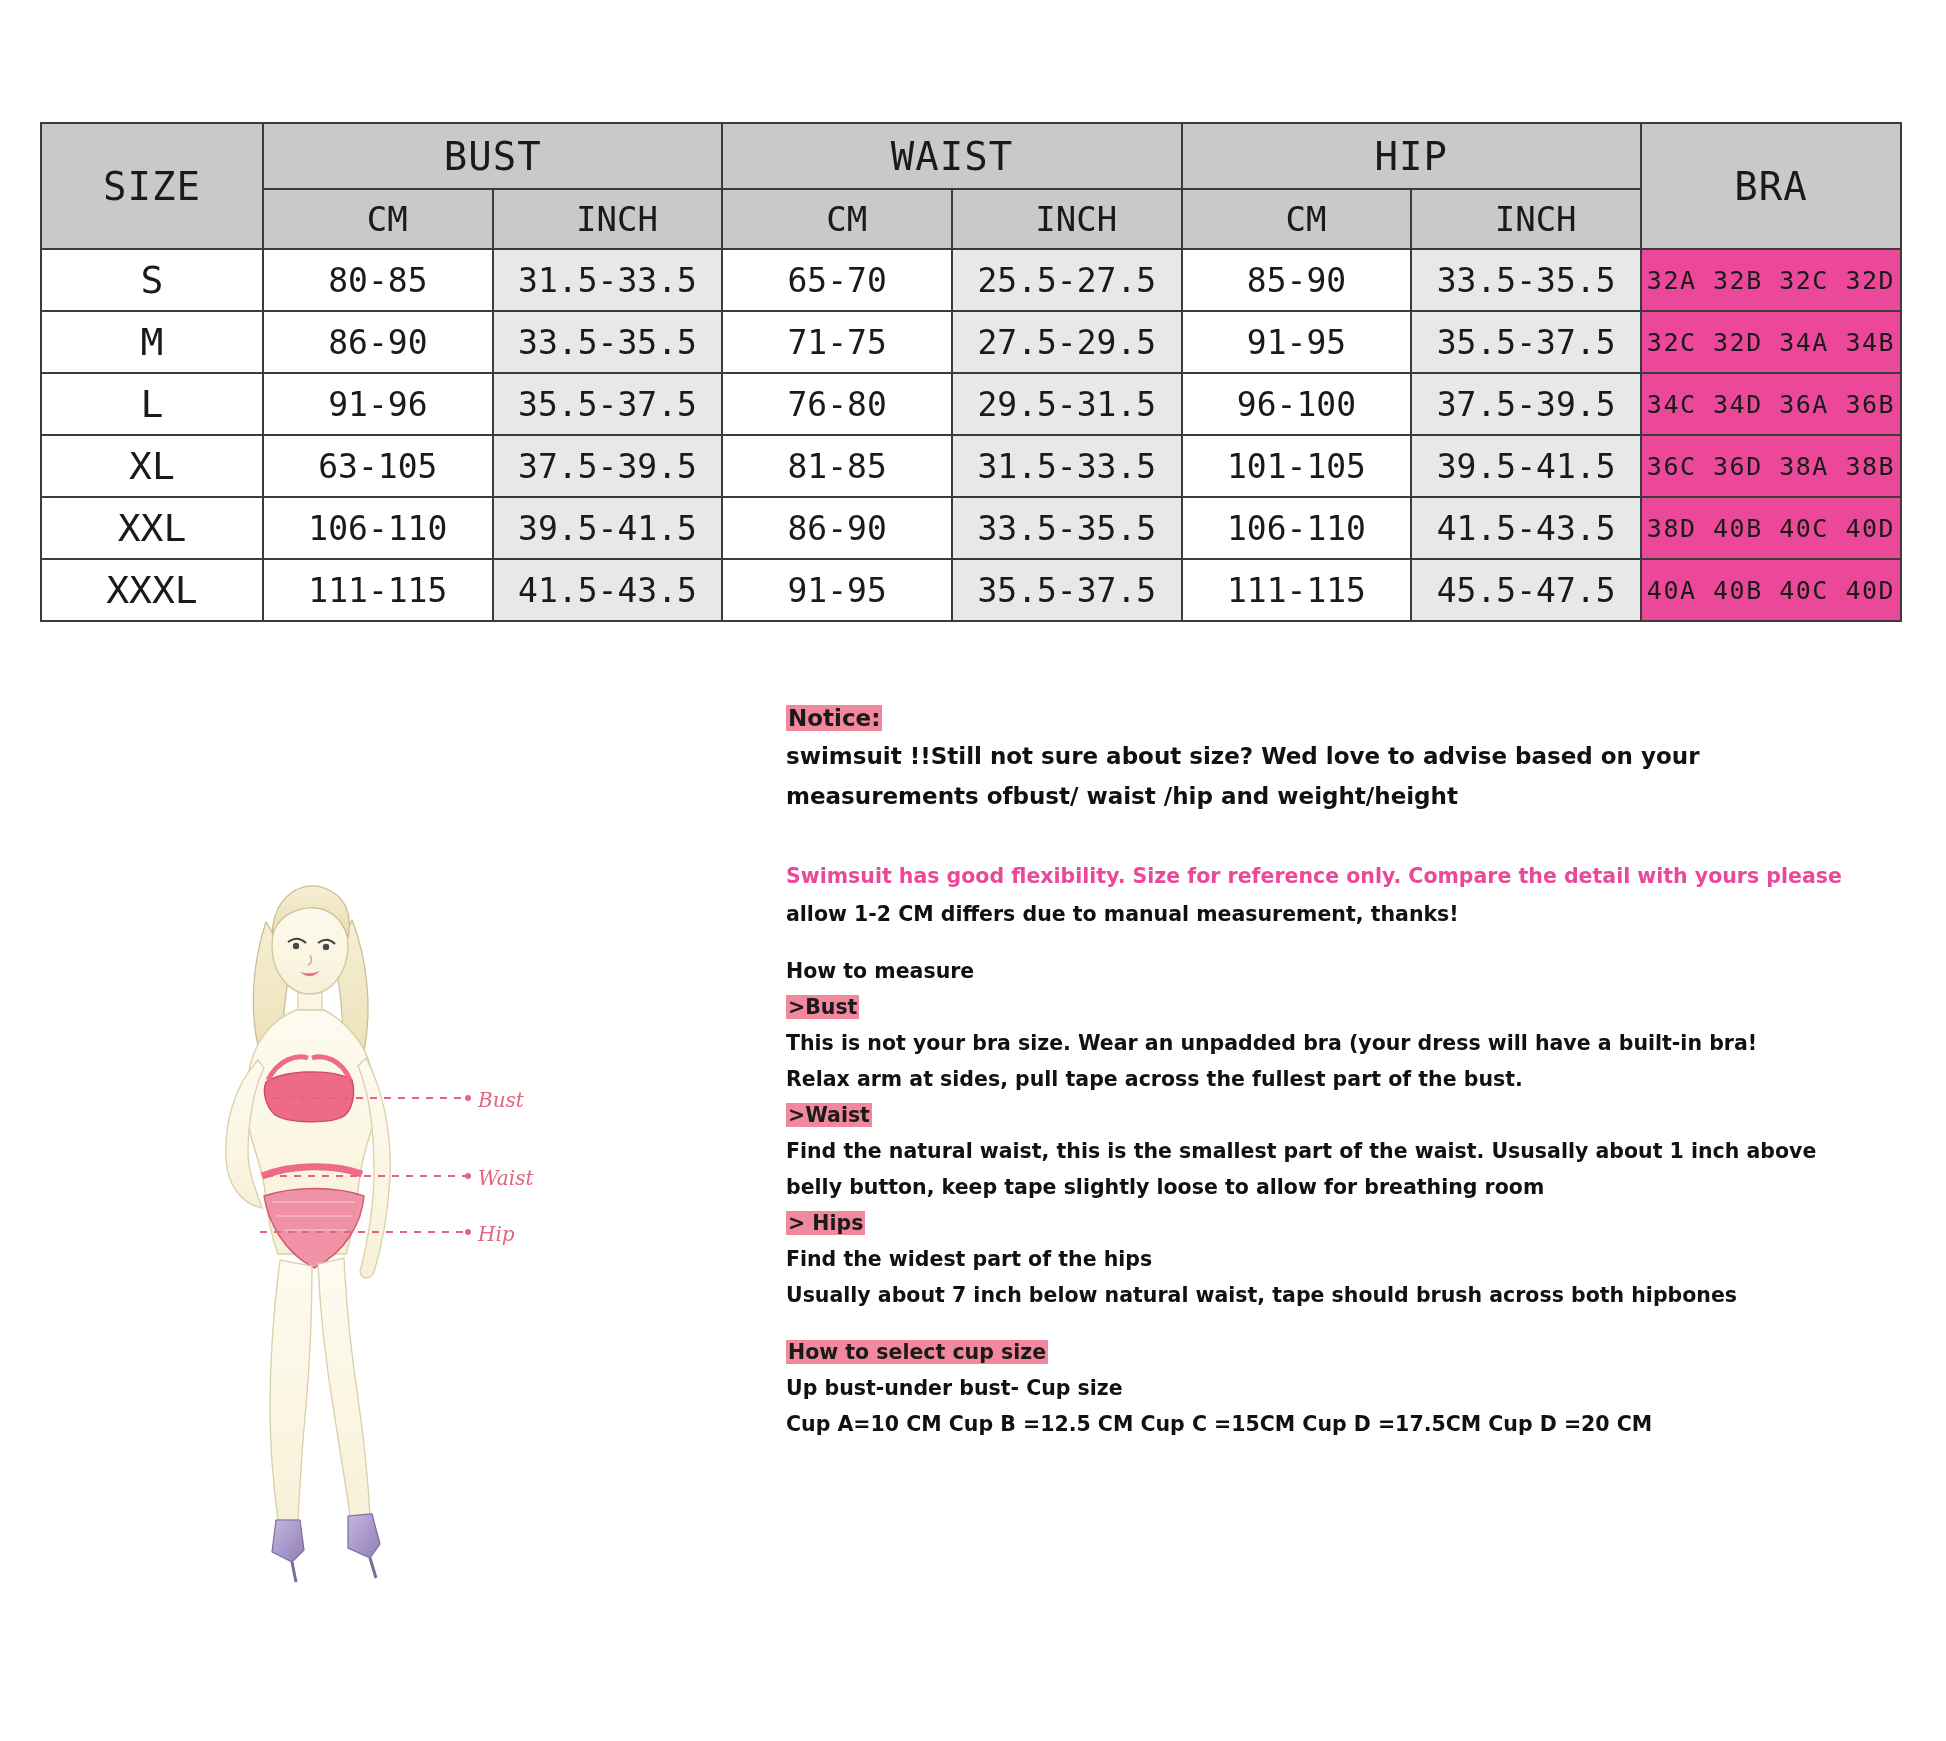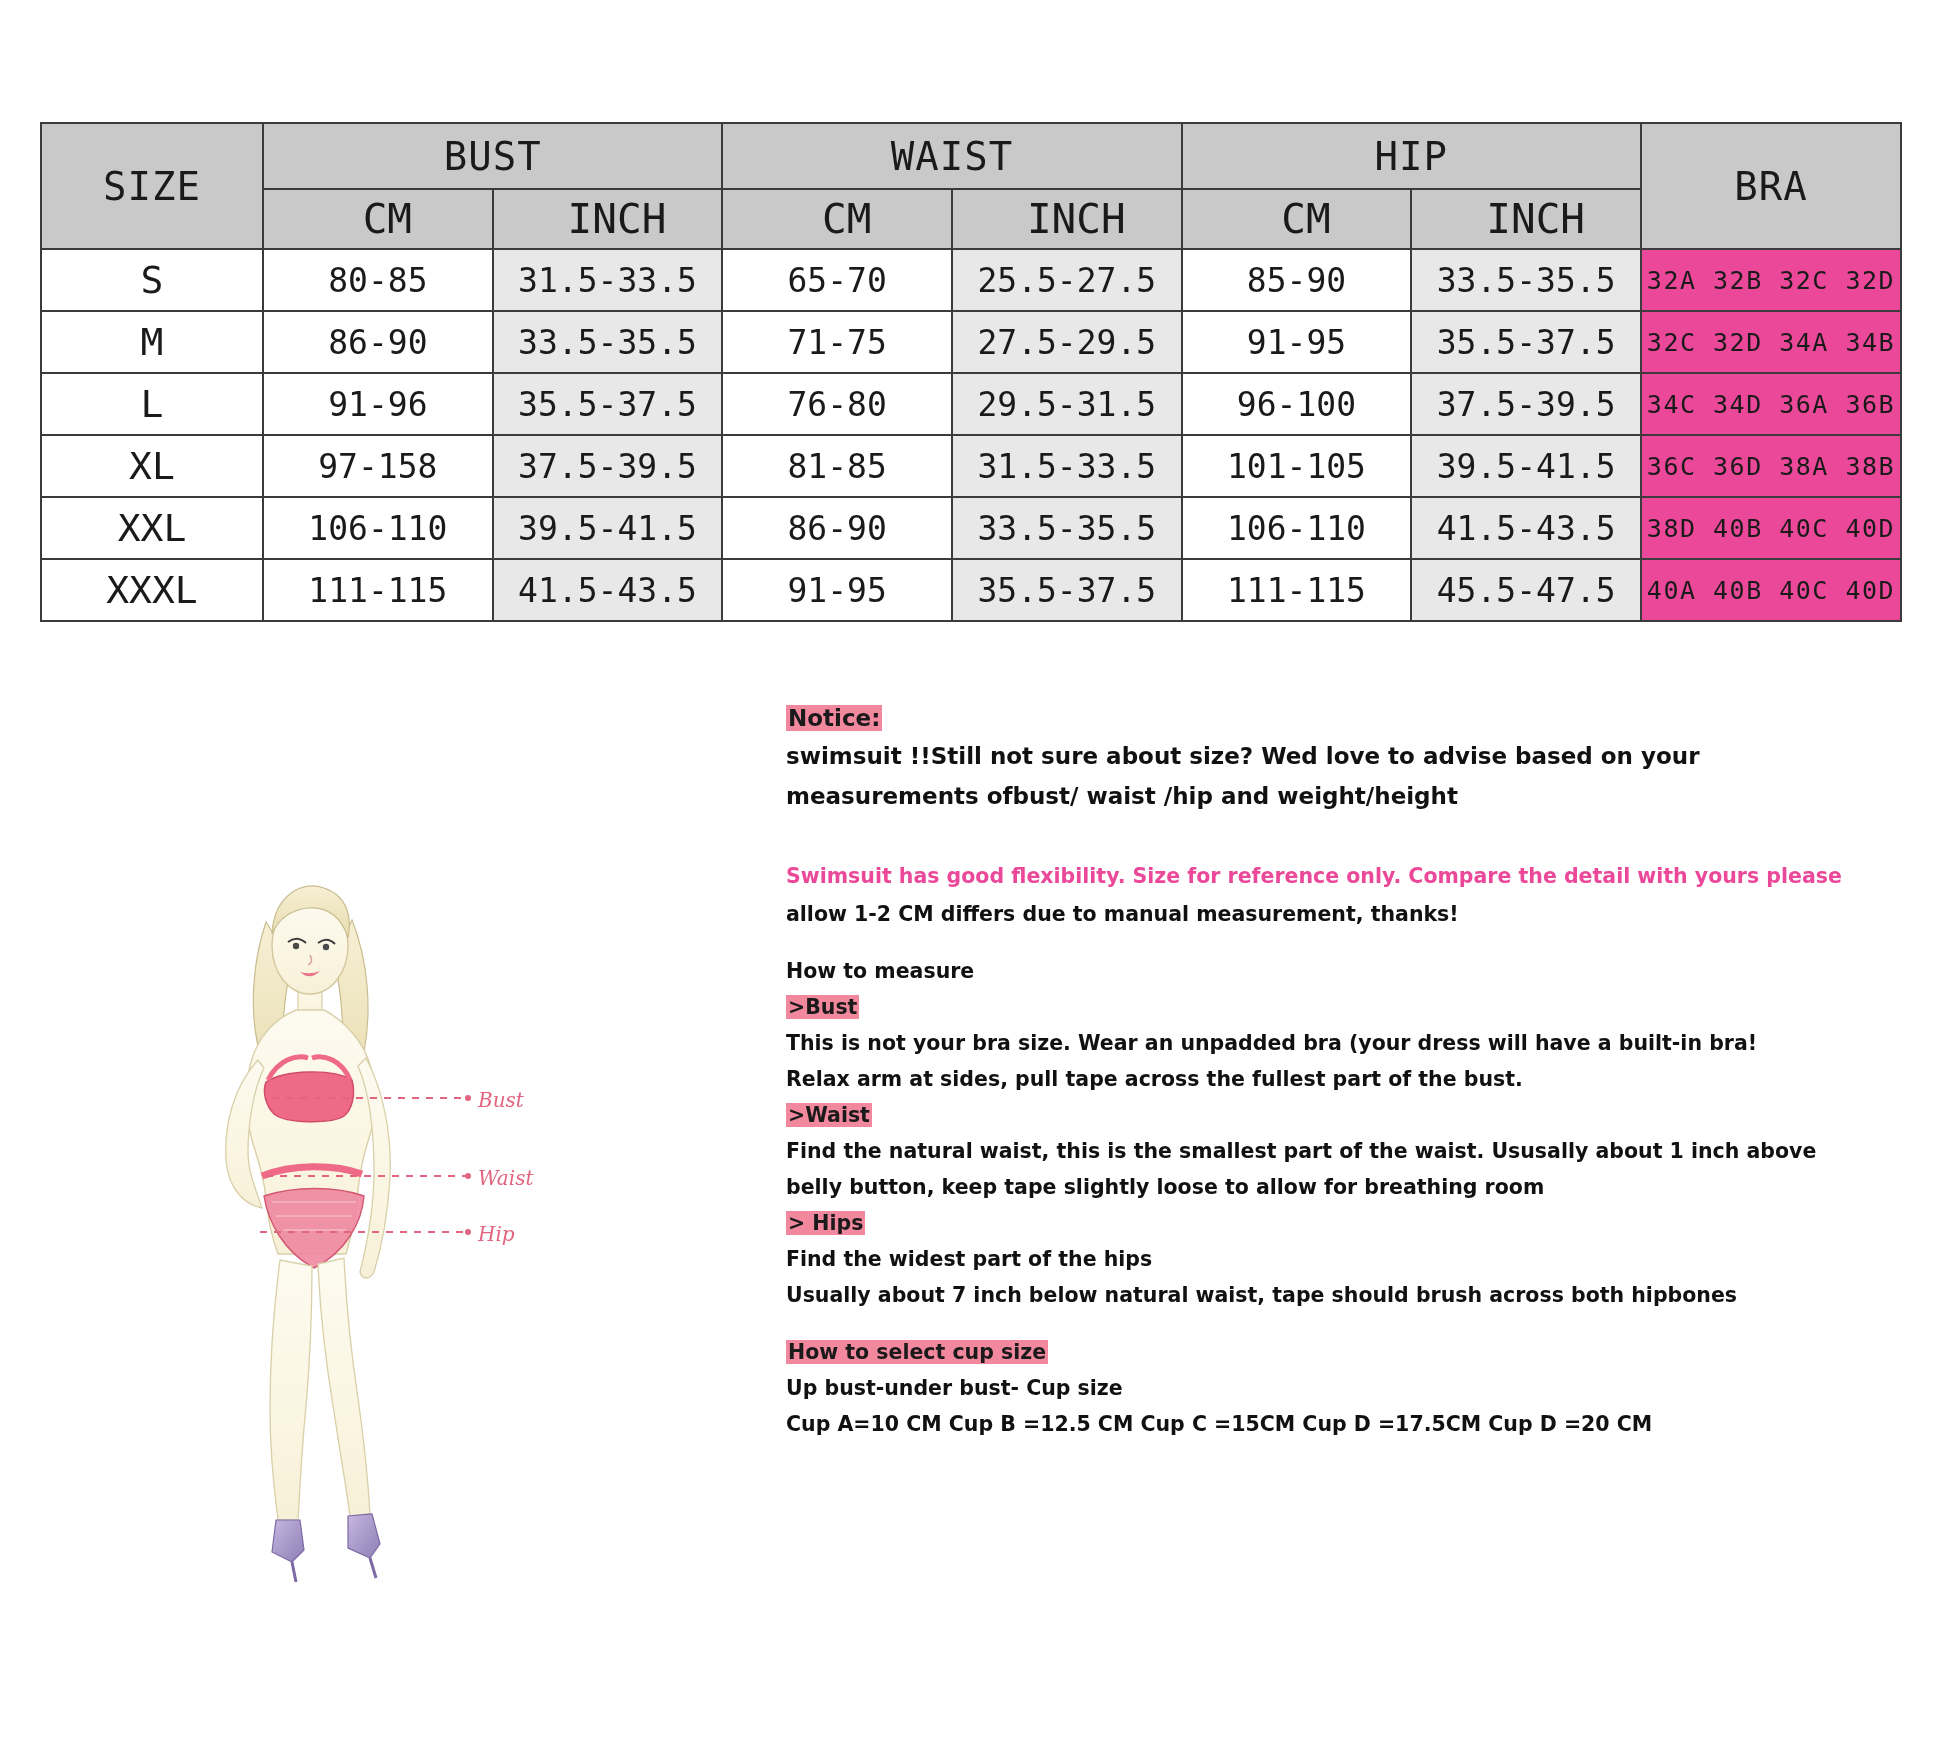--- a/index.html
+++ b/index.html
@@ -38,21 +38,21 @@
   }
   .hdr-grey {
     background: #c9c9c9;
   }
   .hdr-top {
     font-size: 39px;
     height: 62px;
     letter-spacing: 1px;
   }
   .hdr-sub {
-    font-size: 41px;
+    font-size: 34px;
     height: 56px;
     background: #c9c9c9;
     padding-left: 20px;
   }
   .col-size { width: 218px; }
   .col-cm   { width: 232px; }
   .col-inch { width: 248px; }
   .col-bra  { width: 256px; }
 
   td.size-cell {
@@ -194,21 +194,21 @@
         <td class="cm-cell">91-96</td>
         <td class="inch-cell">35.5-37.5</td>
         <td class="cm-cell">76-80</td>
         <td class="inch-cell">29.5-31.5</td>
         <td class="cm-cell">96-100</td>
         <td class="inch-cell">37.5-39.5</td>
         <td class="bra-cell">34C 34D 36A 36B</td>
       </tr>
       <tr>
         <td class="size-cell">XL</td>
-        <td class="cm-cell">97-158</td>
+        <td class="cm-cell">63-105</td>
         <td class="inch-cell">37.5-39.5</td>
         <td class="cm-cell">81-85</td>
         <td class="inch-cell">31.5-33.5</td>
         <td class="cm-cell">101-105</td>
         <td class="inch-cell">39.5-41.5</td>
         <td class="bra-cell">36C 36D 38A 38B</td>
       </tr>
       <tr>
         <td class="size-cell">XXL</td>
         <td class="cm-cell">106-110</td>

